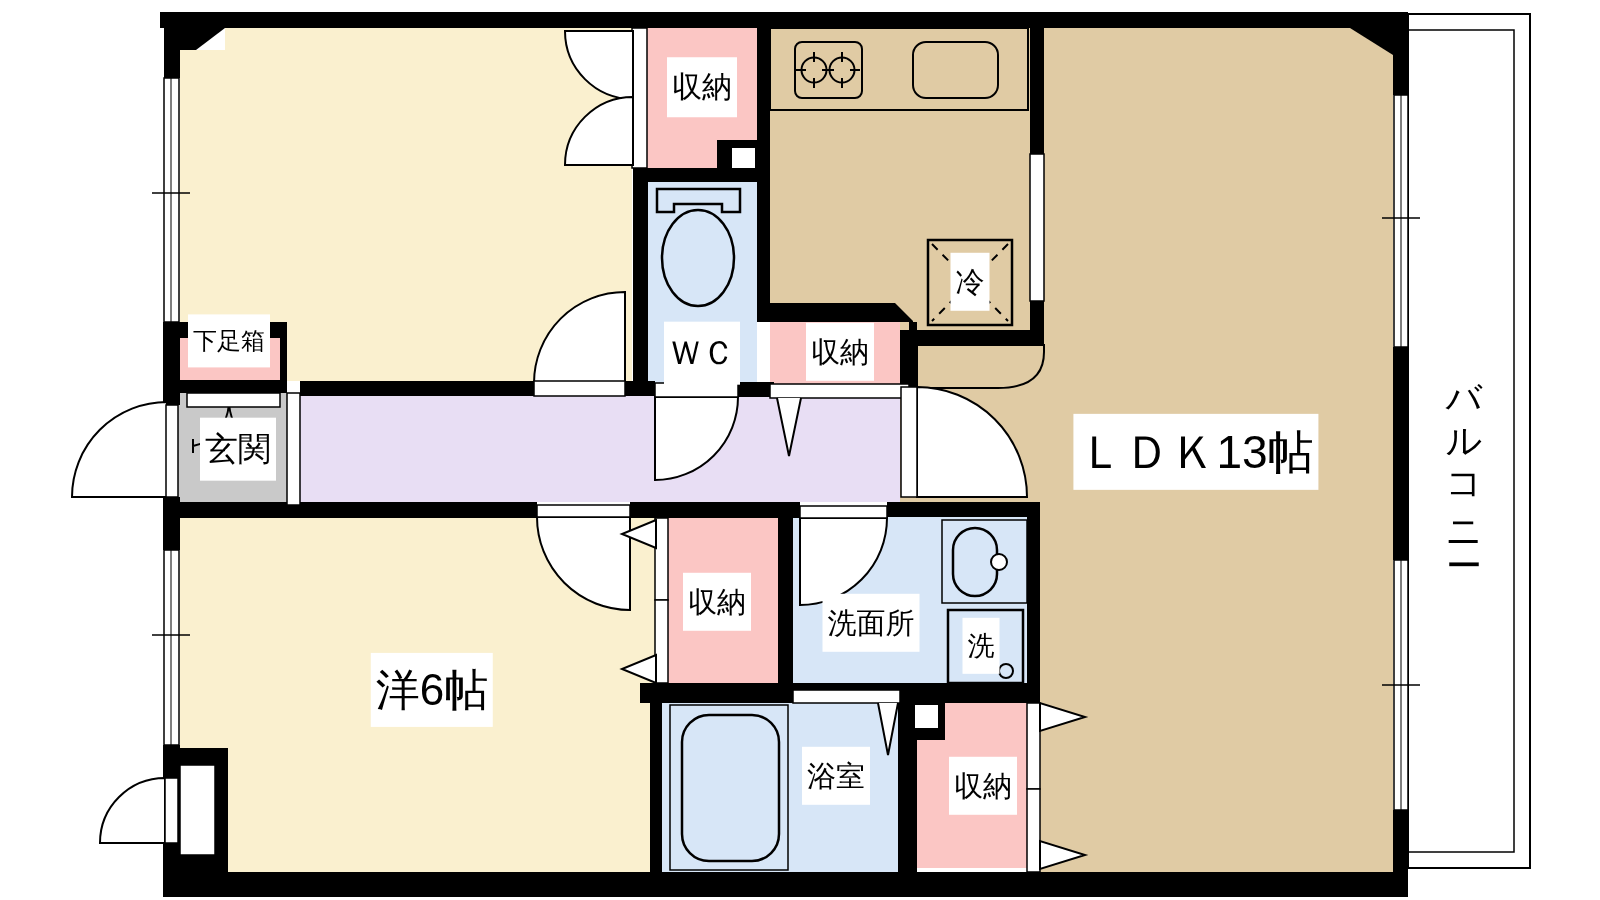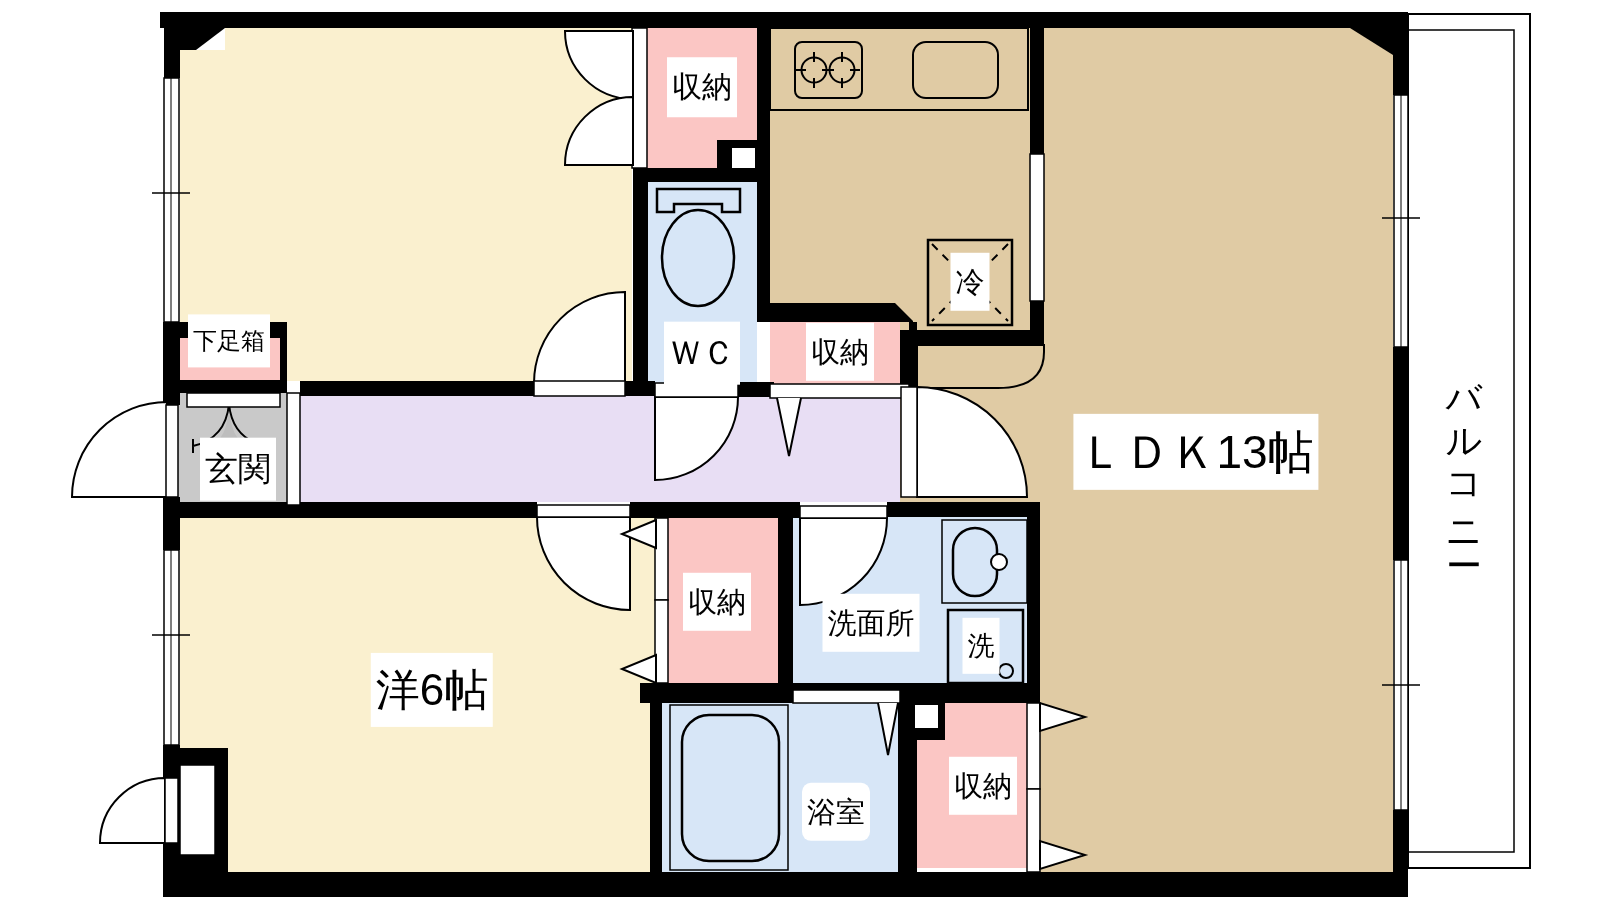--- a/index.html
+++ b/index.html
@@ -153,20 +153,20 @@
   <rect x="915" y="705" width="23" height="23" fill="#fff"></rect>
 </svg>
 
   <div class="lbl" style="left:702px;top:87px;font-size:30px;">収納</div>
   <div class="lbl" style="left:702px;top:333px;font-size:33px;margin-top:20px;">ＷＣ</div>
   <div class="lbl" style="left:840px;top:352px;font-size:29px;">収納</div>
   <div class="lbl" style="left:970px;top:282px;font-size:29px;">冷</div>
   <div class="lbl" style="left:1196px;top:444px;font-size:46px;margin-top:8px;">ＬＤＫ13帖</div>
   <div class="lbl vert" style="left:1464px;top:455px;font-size:36px;">バルコニー</div>
   <div class="lbl" style="left:229px;top:341px;font-size:24px;">下足箱</div>
-  <div class="lbl" style="left:238px;top:449px;font-size:33px;margin-top:20px;">玄関</div>
+  <div class="lbl" style="left:238px;top:449px;font-size:33px;">玄関</div>
   <div class="lbl" style="left:432px;top:690px;font-size:44px;">洋6帖</div>
   <div class="lbl" style="left:717px;top:602px;font-size:29px;">収納</div>
   <div class="lbl" style="left:871px;top:616px;font-size:29px;margin-top:7px;">洗面所</div>
   <div class="lbl" style="left:981px;top:646px;font-size:27px;">洗</div>
-  <div class="lbl" style="left:836px;top:812px;font-size:29px;border-radius:9px;">浴室</div>
+  <div class="lbl" style="left:836px;top:776px;font-size:29px;">浴室</div>
   <div class="lbl" style="left:983px;top:786px;font-size:29px;">収納</div>
 </div>
 
 </body></html>

